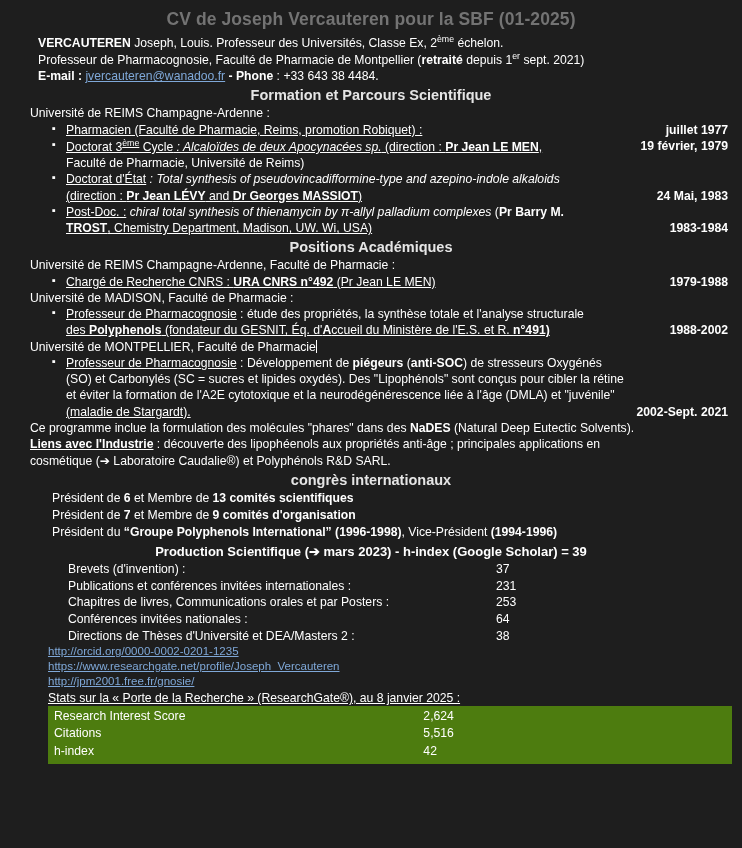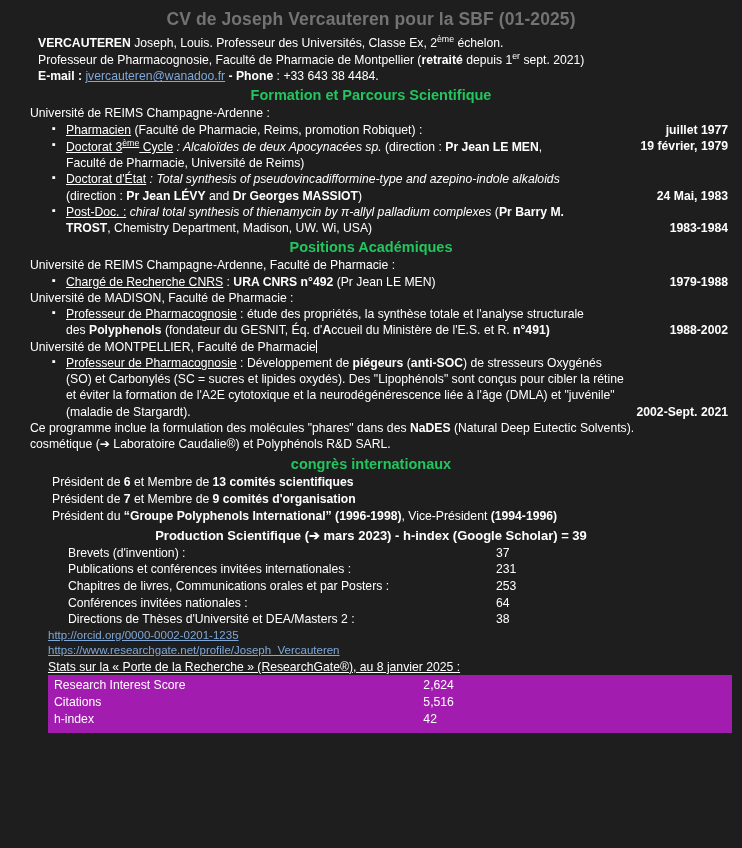--- a/index.html
+++ b/index.html
@@ -36,33 +36,33 @@
     padding: 0 14px 0 14px;
   }
   .ident {
     padding-left: 38px;
     line-height: 1.32;
   }
   .section-head {
     text-align: center;
     font-weight: bold;
     font-size: 14.5px;
-    color: #22c55e;
+    color: #e5e5e5;
     margin-top: 3px;
     margin-bottom: 2px;
   }
   .lvl1 {
     padding-left: 16px;
     line-height: 1.34;
   }
   .row {
     display: flex;
     align-items: flex-start;
   }
-  .row .txt { flex: 1 1 auto; }
+  .row .txt { flex: 1 1 auto; text-decoration: underline; }
   .row .date {
     flex: 0 0 auto;
     font-weight: bold;
     text-align: right;
     white-space: nowrap;
     padding-left: 10px;
   }
   ul.bul {
     list-style: none;
     margin: 0;
@@ -118,21 +118,21 @@
     font-size: 11.5px;
   }
   .stats-title {
     padding-left: 48px;
     padding-top: 2px;
     padding-bottom: 1px;
   }
   .stats-wrap {
     margin-left: 48px;
     margin-right: 10px;
-    background: #a21caf;
+    background: #4d7c0f;
     padding: 2px 0 4px 0;
   }
   table.stats {
     border-collapse: collapse;
     width: 100%;
     line-height: 1.42;
   }
   table.stats td { padding: 0 0 0 6px; }
   table.stats td.sval { width: 54%; }
   .caret {
@@ -221,20 +221,21 @@
         <div><span class="u">Professeur de Pharmacognosie</span><span> : Développement de </span><span class="b">piégeurs</span><span> (</span><span class="b">anti-SOC</span><span>) de stresseurs Oxygénés</span></div>
         <div>(SO) et Carbonylés (SC = sucres et lipides oxydés). Des "Lipophénols" sont conçus pour cibler la rétine</div>
         <div>et éviter la formation de l'A2E cytotoxique et la neurodégénérescence liée à l'âge (DMLA) et "juvénile"</div>
         <div class="row">
           <div class="txt">(maladie de Stargardt).</div>
           <div class="date">2002-Sept. 2021</div>
         </div>
       </li>
     </ul>
     <div class="lvl1"><span>Ce programme inclue la formulation des molécules "phares" dans des </span><span class="b">NaDES</span><span> (Natural Deep Eutectic Solvents).</span></div>
+    <div class="lvl1 justify"><span class="u b">Liens avec l'Industrie</span><span> : découverte des lipophéenols aux propriétés anti-âge ; principales applications en</span></div>
     <div class="lvl1">cosmétique (➔ Laboratoire Caudalie®) et Polyphénols R&amp;D SARL.</div>
   </div>
 
   <div class="section-head">congrès internationaux</div>
 
   <div class="congres">
     <div><span>Président de </span><span class="b">6</span><span> et Membre de </span><span class="b">13 comités scientifiques</span></div>
     <div><span>Président de </span><span class="b">7</span><span> et Membre de </span><span class="b">9 comités d'organisation</span></div>
     <div><span>Président du </span><span class="b">“Groupe Polyphenols International” (1996-1998)</span><span>, Vice-Président </span><span class="b">(1994-1996)</span></div>
   </div>
@@ -262,20 +263,21 @@
     <tr>
       <td class="lbl">Directions de Thèses d'Université et DEA/Masters 2 :</td>
       <td class="val">38</td>
     </tr>
   </tbody>
     </table>
 
   <div class="links">
     <div class="link">http://orcid.org/0000-0002-0201-1235</div>
     <div class="link">https://www.researchgate.net/profile/Joseph_Vercauteren</div>
+    <div class="link">http://jpm2001.free.fr/gnosie/</div>
   </div>
 
   <div class="stats-title"><span class="u">Stats sur la « Porte de la Recherche » (ResearchGate®), au 8 janvier 2025 :</span></div>
 
   <div class="stats-wrap">
     <table class="stats">
       <tbody>
           <tr>
         <td class="sval">Research Interest Score</td>
         <td>2,624</td>

